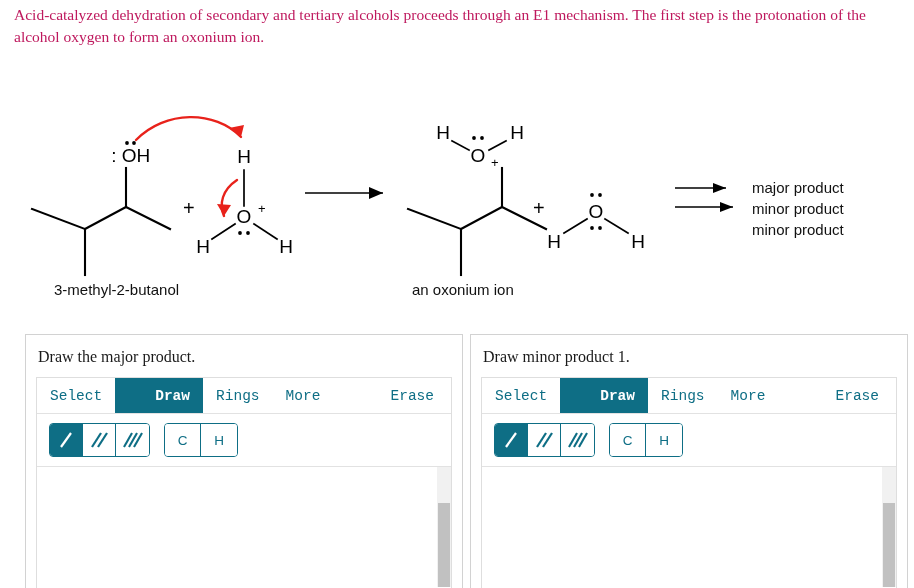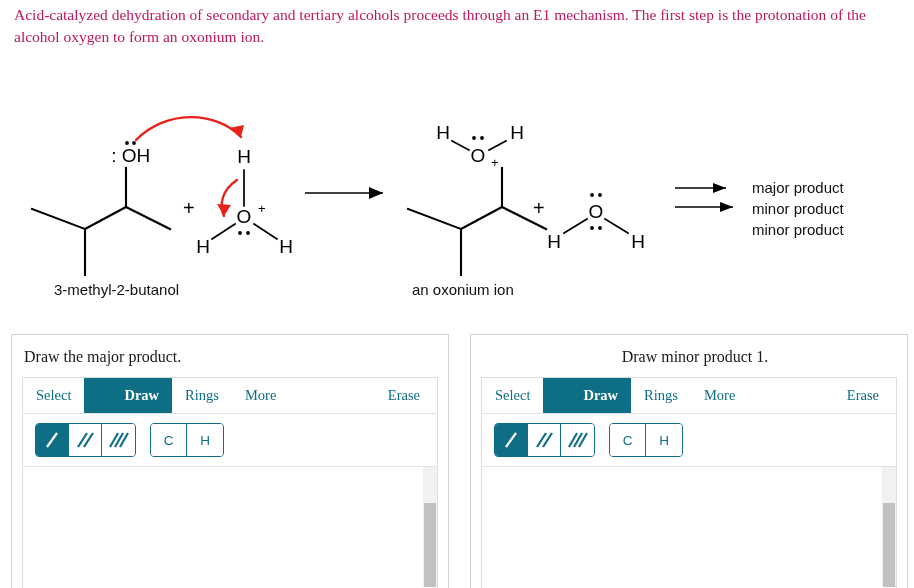--- a/index.html
+++ b/index.html
@@ -99,22 +99,22 @@
     position: absolute;
     top: 334px;
     width: 438px;
     height: 254px;
     border: 1px solid #d2d2d2;
     border-bottom: none;
     background: #ffffff;
     box-sizing: border-box;
     overflow: hidden;
   }
-  .panel-left  { left: 11px; }
-  .panel-right { left: 470px; text-align: center; }
+  .panel-left  { left: 25px; }
+  .panel-right { left: 470px; }
 
   .panel-prompt {
     font-family: "Liberation Serif", serif;
     font-size: 16px;
     color: #1a1a1a;
     padding: 13px 0 0 12px;
   }
 
   .editor {
     margin: 11px 10px 0 10px;
@@ -127,21 +127,21 @@
   }
 
   .tabrow {
     display: flex;
     align-items: stretch;
     border-bottom: 1px solid #e2e2e2;
     height: 35px;
     background: #ffffff;
   }
   .tab {
-    font-family: Liberation Serif, serif;
+    font-family: Liberation Mono, monospace;
     font-size: 14.5px;
     color: #0e6e85;
     padding: 0 13px;
     display: flex;
     align-items: center;
     cursor: pointer;
     background: transparent;
     white-space: nowrap;
   }
   .tab.active {

